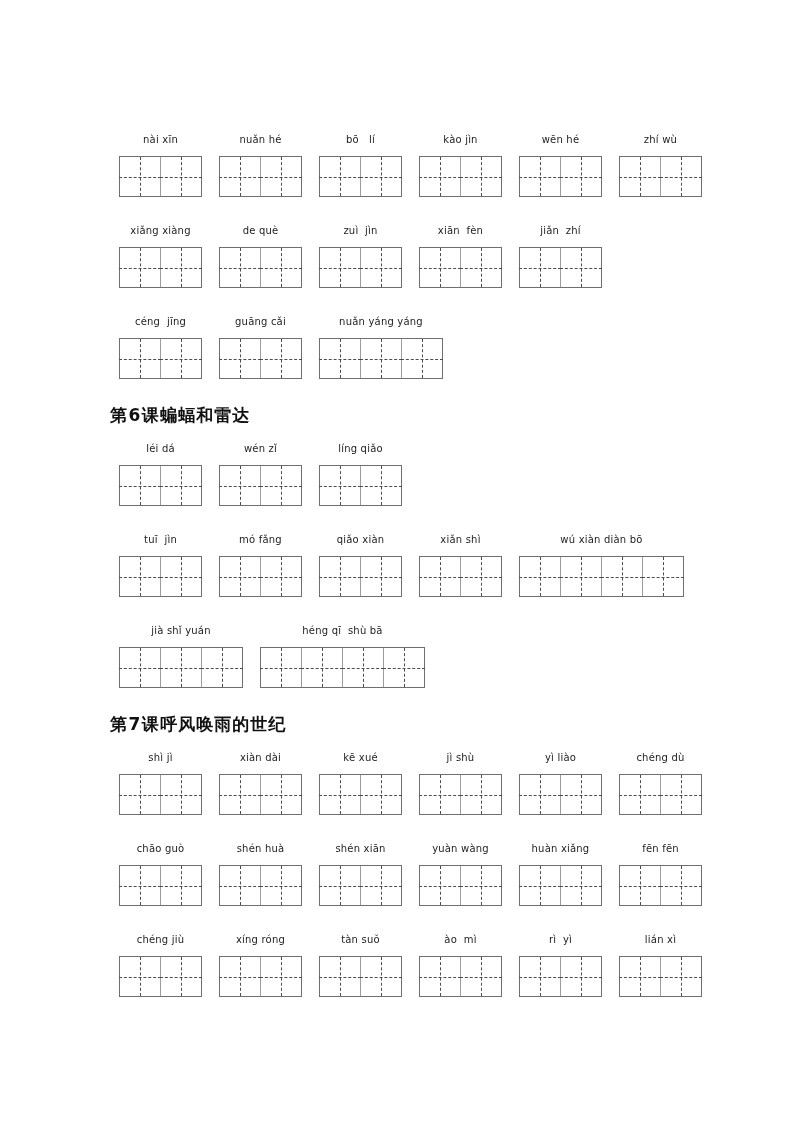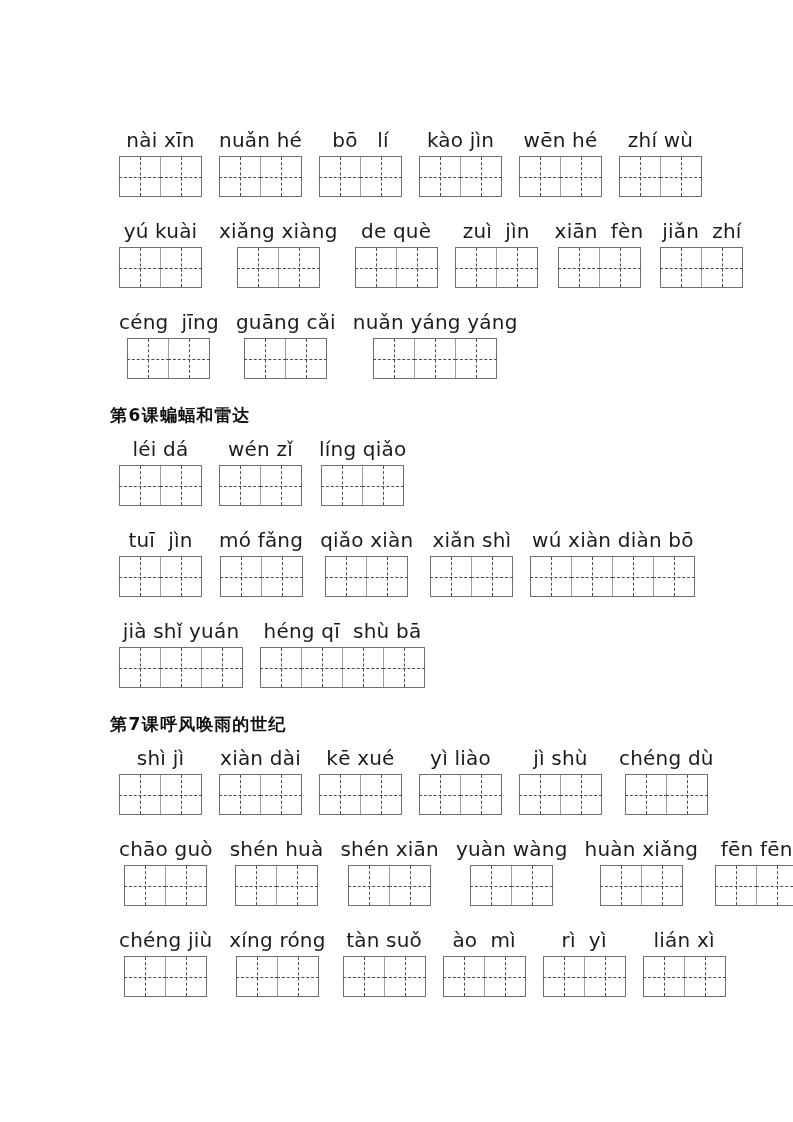--- a/index.html
+++ b/index.html
@@ -33,21 +33,21 @@
   }
   .word-item {
     flex: 0 0 auto;
     display: flex;
     flex-direction: column;
     align-items: center;
   }
   .pinyin {
     height: 20px;
     line-height: 20px;
-    font-size: 20px;
+    font-size: 10px;
     letter-spacing: 0.2px;
     white-space: pre;
     margin-bottom: 6px;
     color: var(--text, #1c1c1c);
   }
   .grid {
     display: flex;
     border: 1.4px solid var(--line, #6f6f6f);
     background: #ffffff;
   }
@@ -120,27 +120,20 @@
           <div class="word-item">
             <div class="pinyin">zhí wù</div>
             <div class="grid">
               <div class="cell"></div>
               <div class="cell"></div>
             </div>
           </div>
         </div>
         <div class="word-row">
           <div class="word-item">
-            <div class="pinyin">yú kuài</div>
-            <div class="grid">
-              <div class="cell"></div>
-              <div class="cell"></div>
-            </div>
-          </div>
-          <div class="word-item">
             <div class="pinyin">xiǎng xiàng</div>
             <div class="grid">
               <div class="cell"></div>
               <div class="cell"></div>
             </div>
           </div>
           <div class="word-item">
             <div class="pinyin">de què</div>
             <div class="grid">
               <div class="cell"></div>
@@ -296,28 +289,28 @@
             </div>
           </div>
           <div class="word-item">
             <div class="pinyin">kē xué</div>
             <div class="grid">
               <div class="cell"></div>
               <div class="cell"></div>
             </div>
           </div>
           <div class="word-item">
+            <div class="pinyin">jì shù</div>
+            <div class="grid">
+              <div class="cell"></div>
+              <div class="cell"></div>
+            </div>
+          </div>
+          <div class="word-item">
             <div class="pinyin">yì liào</div>
-            <div class="grid">
-              <div class="cell"></div>
-              <div class="cell"></div>
-            </div>
-          </div>
-          <div class="word-item">
-            <div class="pinyin">jì shù</div>
             <div class="grid">
               <div class="cell"></div>
               <div class="cell"></div>
             </div>
           </div>
           <div class="word-item">
             <div class="pinyin">chéng dù</div>
             <div class="grid">
               <div class="cell"></div>
               <div class="cell"></div>

